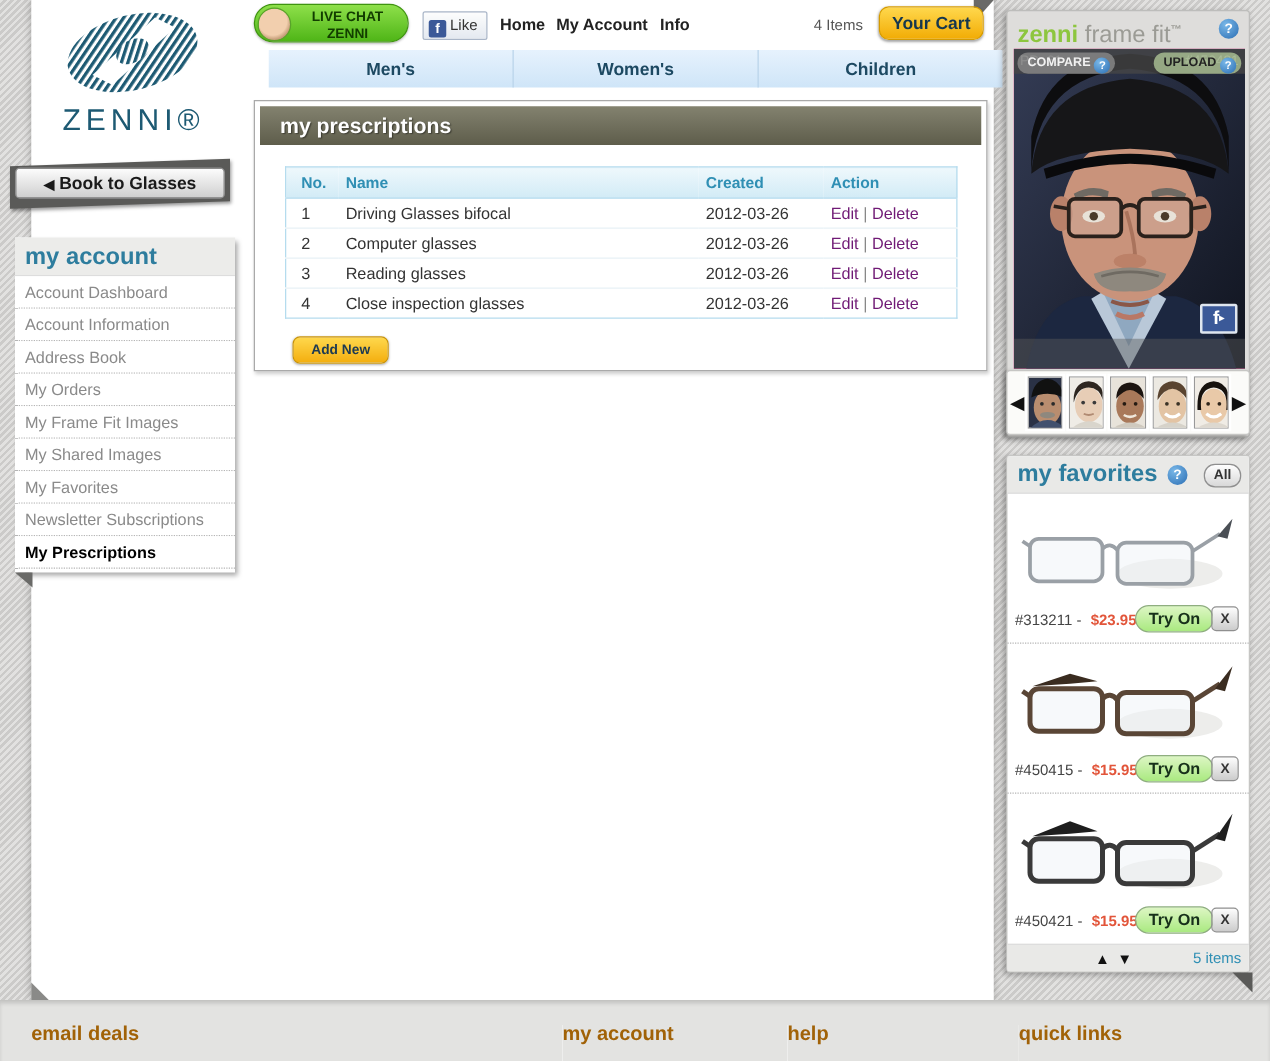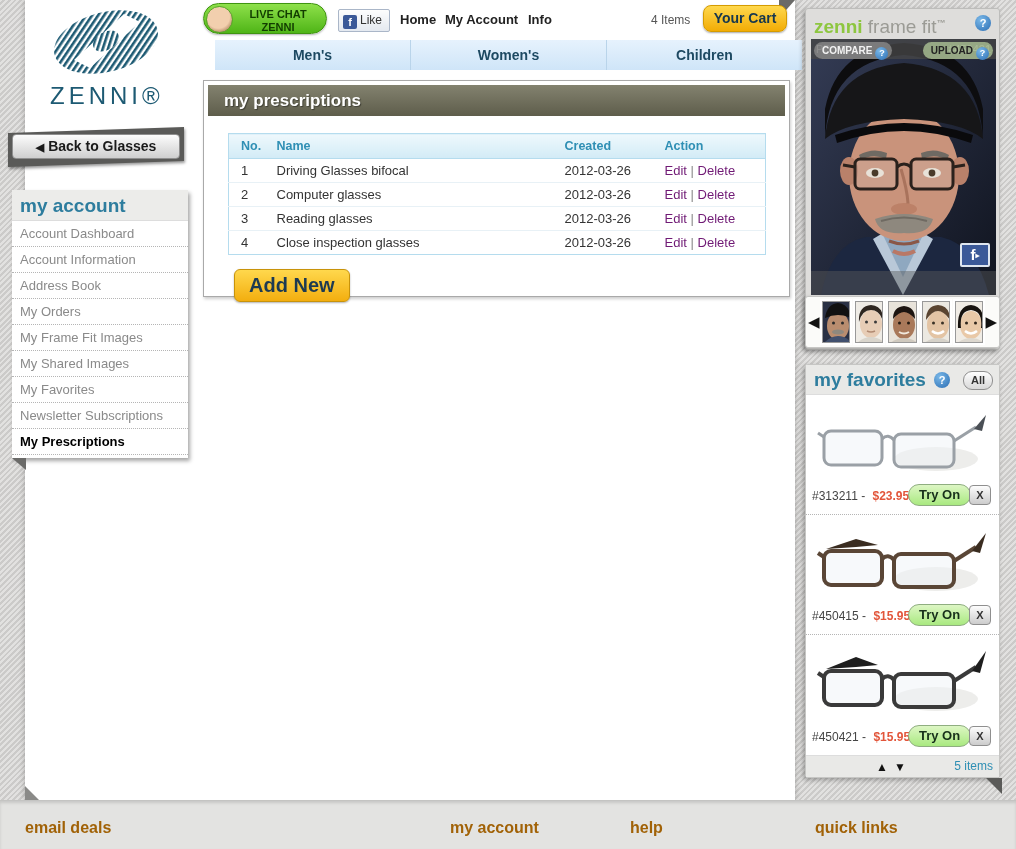--- a/index.html
+++ b/index.html
@@ -58,21 +58,21 @@
     text-align:left; padding:5px 6px; border-bottom:1px solid #b5dcee; }
   .presc-table td { padding:4px 6px; color:#333; border-bottom:1px solid #e8f1f6; background:#fff; }
   .presc-table tr:last-child td { border-bottom:none; }
   .col-no { width:42px; padding-left:12px !important; }
   .col-name { width:288px; }
   .col-created { width:100px; }
   .action-link { color:#701a75; cursor:pointer; }
   .action-sep { color:#888; }
   .addnew-btn { position:absolute; left:30px; top:188px; padding:4px 14px; border-radius:6px;
     background:linear-gradient(#ffd84d,#f3ae0f); border:1px solid #c8930a; color:#1d3a52;
-    font-weight:bold; font-size:20px; cursor:pointer; box-shadow:0 1px 2px rgba(0,0,0,.3); }
+    font-weight:bold; font-size:11px; cursor:pointer; box-shadow:0 1px 2px rgba(0,0,0,.3); }
 
   
   .back-shadow { left:8px; top:130px; width:176px; height:34px; background:#5a5a58;
     transform:skewY(-2deg); box-shadow:1px 2px 3px rgba(0,0,0,.4); }
   .back-btn { left:12px; top:134px; width:168px; height:25px; border-radius:4px;
     background:linear-gradient(#fcfcfc,#cfcfcf); border:1px solid #8f8f8f; color:#1a1a1a;
     font-weight:bold; font-size:14px; line-height:23px; text-align:center; cursor:pointer; }
   .back-btn .tri { font-size:11px; margin-right:4px; }
   .acct-panel { left:12px; top:190px; width:176px; height:268px; background:#fff;
     box-shadow:2px 3px 4px rgba(0,0,0,.35); }
@@ -195,21 +195,21 @@
 <div class="abs cart-btn">Your Cart</div>
 
 <div class="abs tabbar">
   <div class="tab">Men's</div>
   <div class="tab">Women's</div>
   <div class="tab">Children</div>
 </div>
 
 <div class="abs back-shadow"></div>
 <div class="abs back-btn">
-  <span class="tri">◀</span><span>Back to Glasses</span>
+  <span class="tri">◀</span><span>Book to Glasses</span>
 </div>
 
 <div class="abs acct-panel">
   <div class="acct-title">my account</div>
   <div class="acct-item">Account Dashboard</div>
   <div class="acct-item">Account Information</div>
   <div class="acct-item">Address Book</div>
   <div class="acct-item">My Orders</div>
   <div class="acct-item">My Frame Fit Images</div>
   <div class="acct-item">My Shared Images</div>

